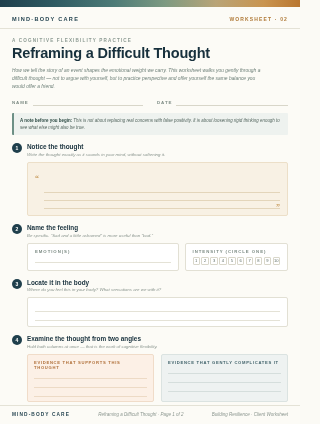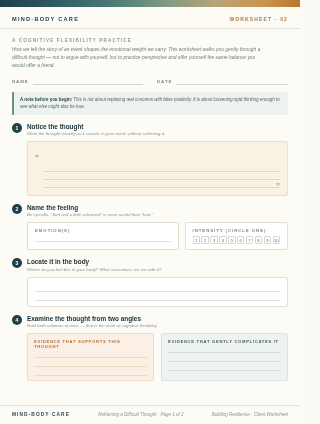--- a/index.html
+++ b/index.html
@@ -141,20 +141,21 @@
 
   <div class="topbar"></div>
 
   <div class="masthead">
     <div class="brand">MIND-BODY CARE</div>
     <div class="sheetno">WORKSHEET · 02</div>
   </div>
 
   <div class="titleblock">
     <div class="eyebrow">A COGNITIVE FLEXIBILITY PRACTICE</div>
+    <div class="h1">Reframing a Difficult Thought</div>
     <div class="lede">How we tell the story of an event shapes the emotional weight we carry. This worksheet walks you gently through a difficult thought — not to argue with yourself, but to practice perspective and offer yourself the same balance you would offer a friend.</div>
   </div>
 
   <div class="namedate">
     <div class="field">
       <span class="field-label">NAME</span>
       <span class="field-rule"></span>
     </div>
     <div class="field">
       <span class="field-label">DATE</span>

